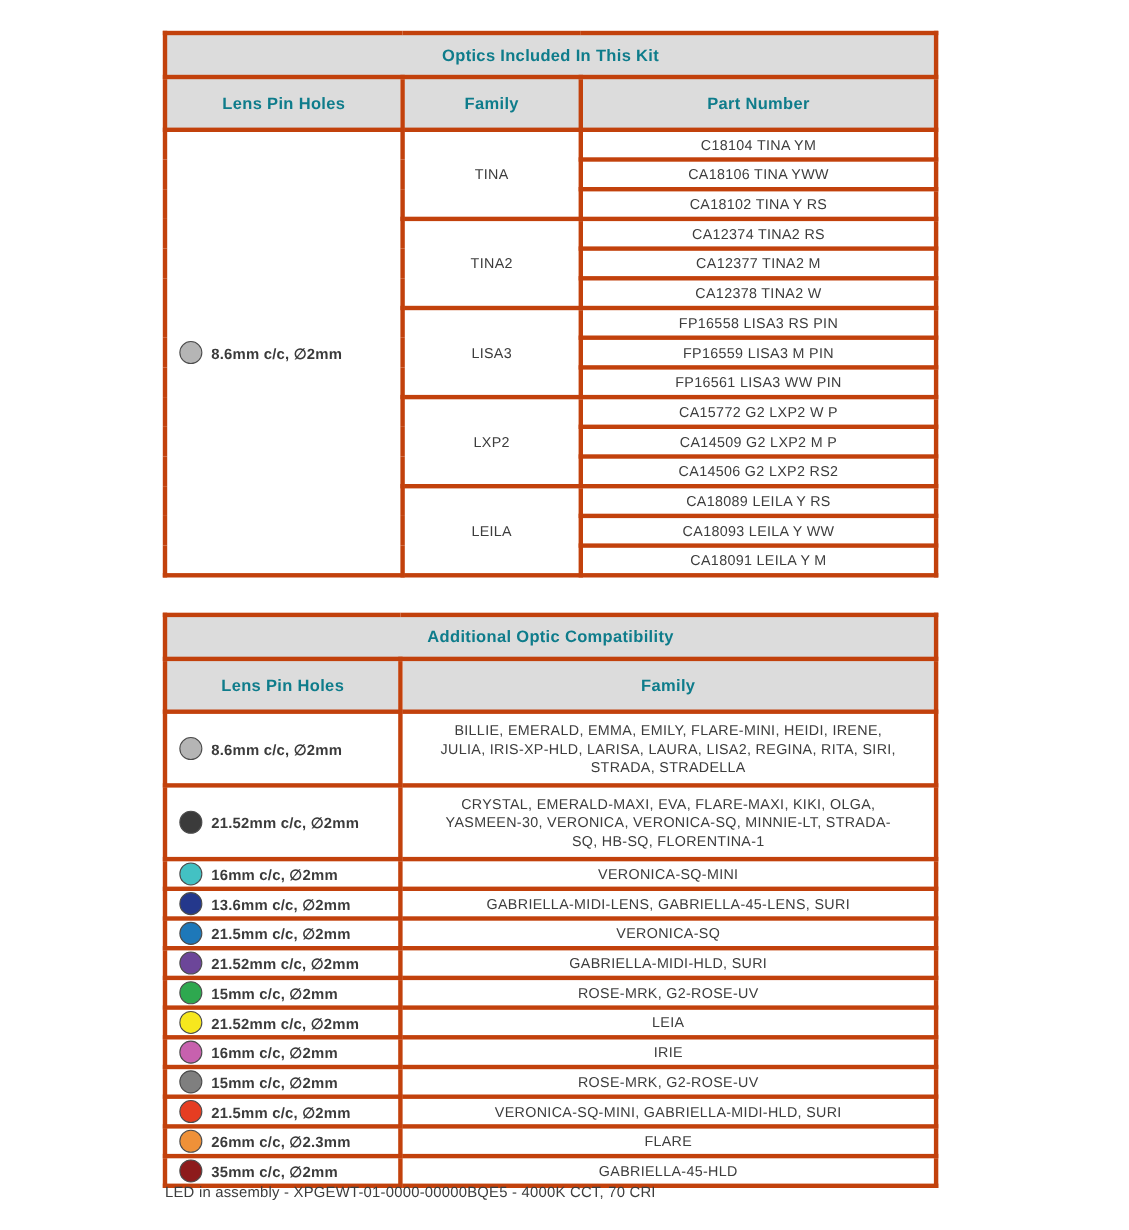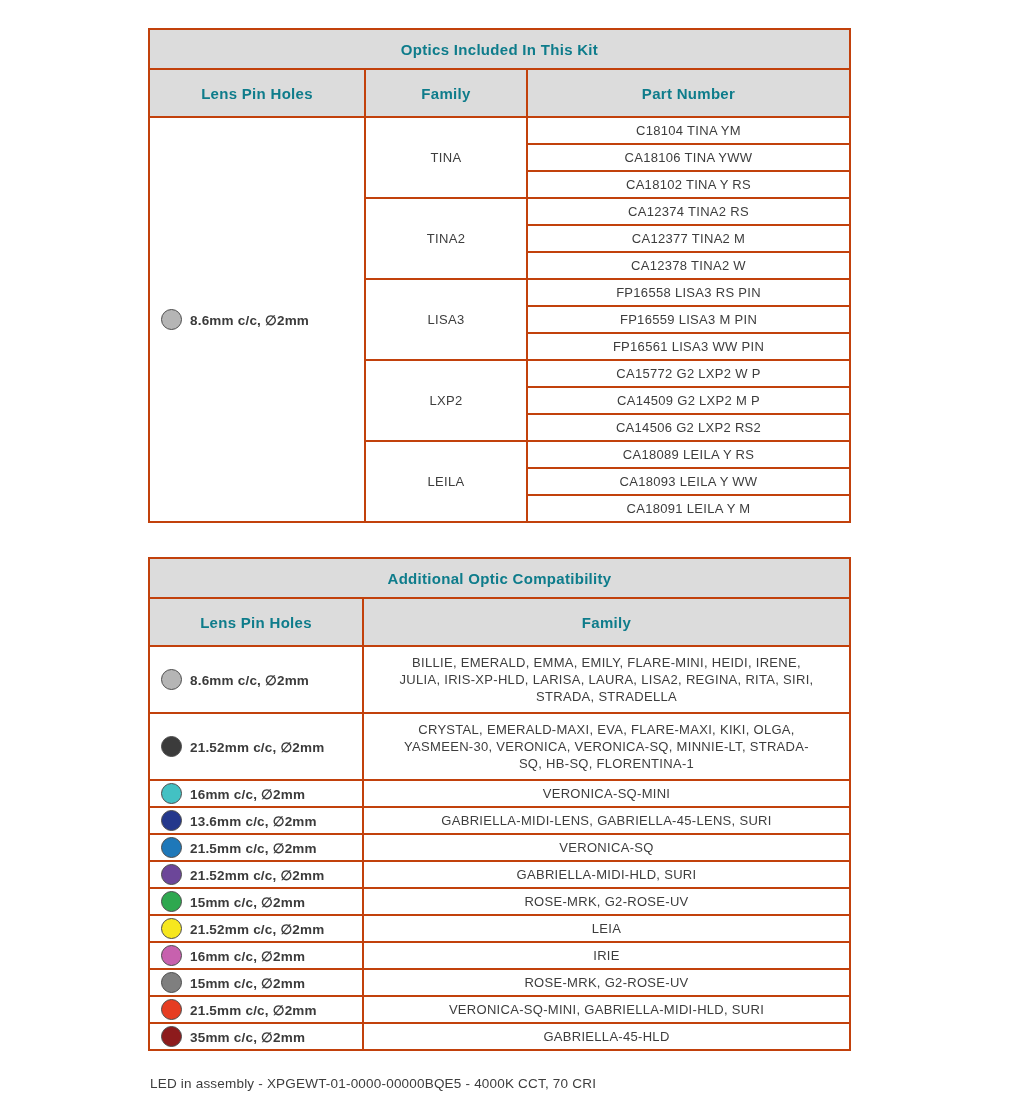--- a/index.html
+++ b/index.html
@@ -7,21 +7,21 @@
   body {
     width:1026px; height:1118px; background:#ffffff; position:relative;
     font-family:"Liberation Sans", sans-serif; color:#3d3d3d;
   }
   table.tbl {
     border-collapse:collapse; table-layout:fixed; position:absolute;
     width:701px; left:148px;
   }
   .tbl1 { top:28px; }
   .tbl2 { top:557px; }
-  .tbl th, .tbl td { border:2px solid #c2410c; overflow:hidden; }
+  .tbl th, .tbl td { border:4px solid #c2410c; overflow:hidden; }
   .tbl { border:2px solid #4d4d4d; }
   tr.titlerow { height:40px; }
   tr.headrow  { height:48px; }
   th.title, tr.headrow th {
     background:#dcdcdc; color:#0e7c8b; font-size:15px; font-weight:700;
     letter-spacing:.3px; text-align:center;
   }
   .tbl1 tbody tr { height:27px; }
   .tbl2 tbody tr { height:27px; }
   .tbl2 tbody tr.tall { height:67px; }
@@ -234,20 +234,29 @@
         <div class="lenswrap">
           <span class="dot" style="background-color: rgb(230, 61, 34);"></span>
           <span class="lbl">21.5mm c/c, ∅2mm</span>
         </div>
       </td>
       <td class="famlist">VERONICA-SQ-MINI, GABRIELLA-MIDI-HLD, SURI</td>
     </tr>
     <tr>
       <td class="lens">
         <div class="lenswrap">
+          <span class="dot" style="background-color: rgb(239, 145, 56);"></span>
+          <span class="lbl">26mm c/c, ∅2.3mm</span>
+        </div>
+      </td>
+      <td class="famlist">FLARE</td>
+    </tr>
+    <tr>
+      <td class="lens">
+        <div class="lenswrap">
           <span class="dot" style="background-color: rgb(141, 27, 28);"></span>
           <span class="lbl">35mm c/c, ∅2mm</span>
         </div>
       </td>
       <td class="famlist">GABRIELLA-45-HLD</td>
     </tr>
   </tbody>
 </table>
 
 <div class="footer">

